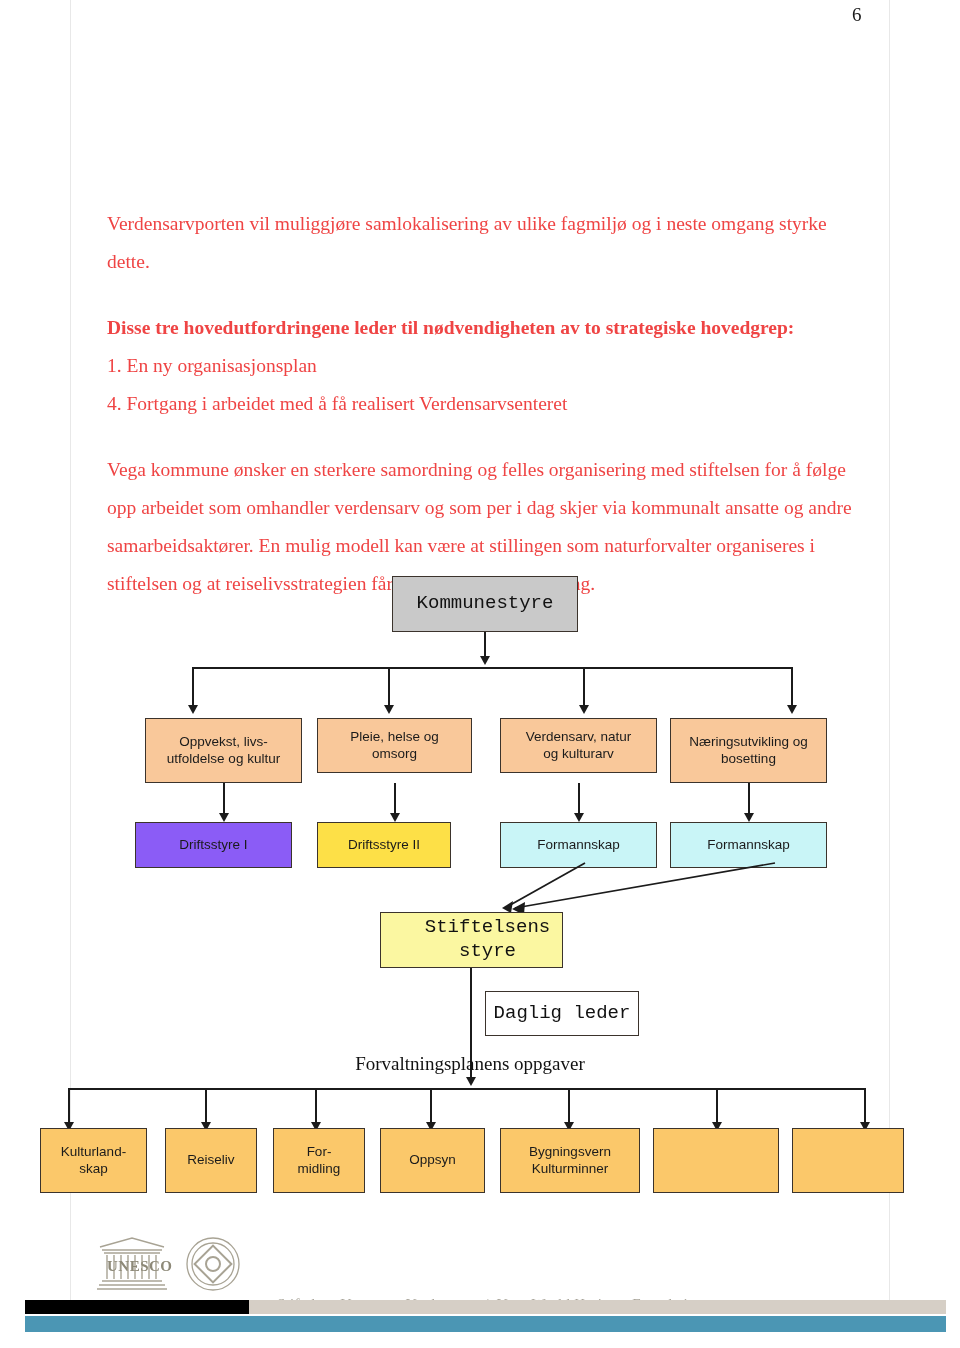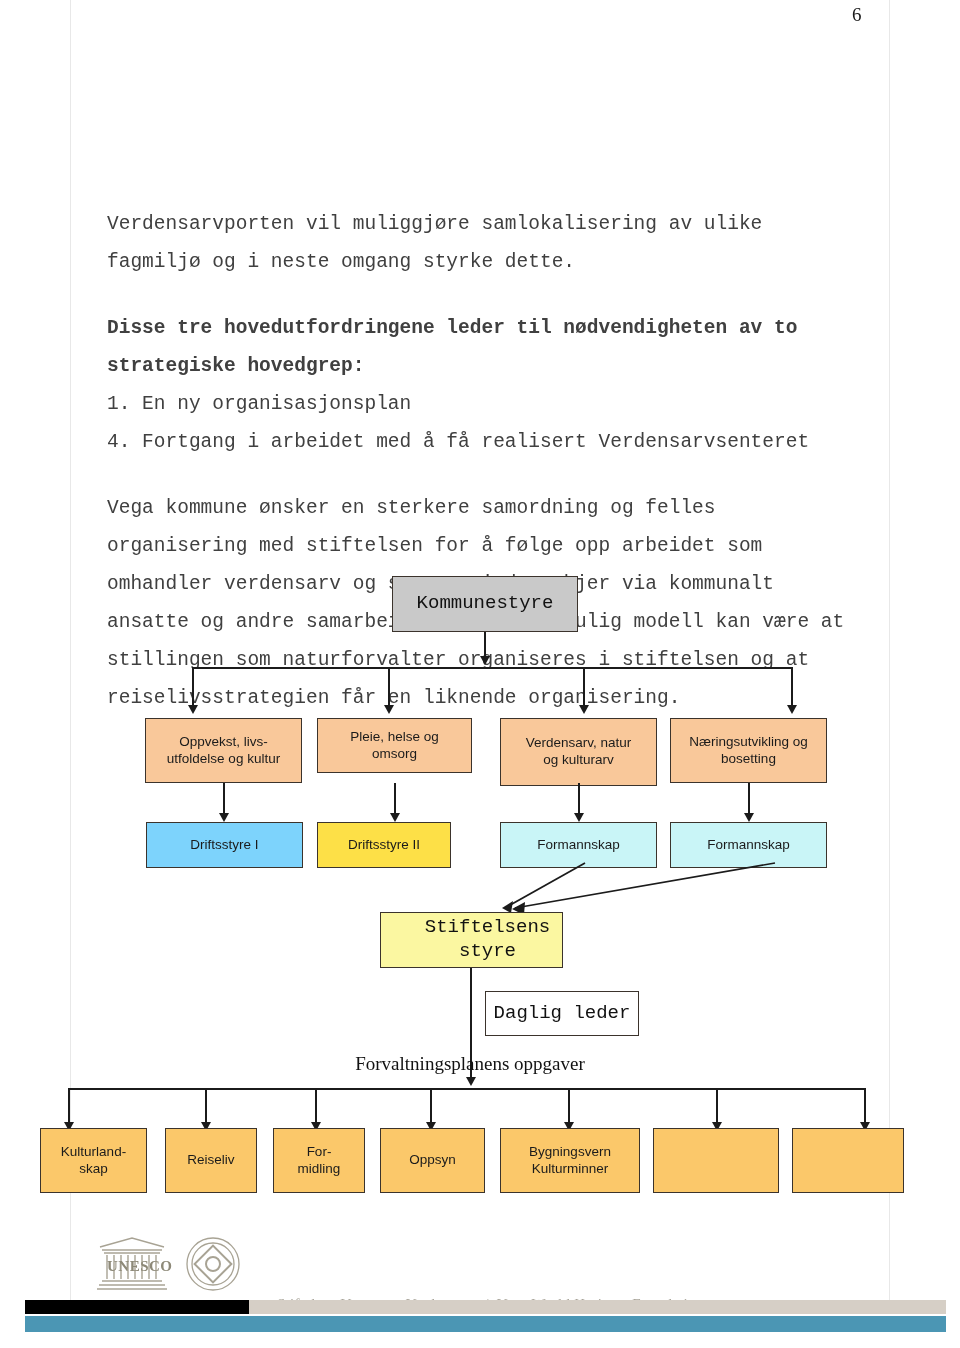--- a/index.html
+++ b/index.html
@@ -33,22 +33,21 @@
     text-align: left;
   }
 
   
   #body-text {
     position: absolute;
     left: 107px; top: 205px;
     width: 760px;
     font-size: 19.5px;
     line-height: 38px;
-    color: #404040;
-    font-family: Liberation Mono, monospace;
+    color: #ef4444;
   }
   #body-text p { margin: 0; }
   .p-gap { height: 28px; }
   .strong-line { font-weight: bold; }
   .list-line { }
 
   
   #org-chart {
     position: absolute;
     left: 0; top: 0;
@@ -164,37 +163,37 @@
   <div class="arrow-d" style="left:579px; top:705px;"></div>
   <div class="ln-v" style="left:791px; top:667px; height:42px;"></div>
   <div class="arrow-d" style="left:787px; top:705px;"></div>
 
   <div class="node node-sans" style="left:145px; top:718px; width:157px; height:65px; background:#f9c89a;">
     <span>Oppvekst, livs-<br>utfoldelse og kultur</span>
   </div>
   <div class="node node-sans" style="left:317px; top:718px; width:155px; height:55px; background:#f9c89a;align-items:center;">
     <span>Pleie, helse og<br>omsorg</span>
   </div>
-  <div class="node node-sans" style="left:500px; top:718px; width:157px; height:68px; background:#f9c89a;">
+  <div class="node node-sans" style="left:500px; top:718px; width:157px; height:55px; background:#f9c89a;">
     <span>Verdensarv, natur<br>og kulturarv</span>
   </div>
   <div class="node node-sans" style="left:670px; top:718px; width:157px; height:65px; background:#f9c89a;">
     <span>Næringsutvikling og<br>bosetting</span>
   </div>
 
   <div class="ln-v" style="left:223px; top:783px; height:34px;"></div>
   <div class="arrow-d" style="left:219px; top:813px;"></div>
   <div class="ln-v" style="left:394px; top:783px; height:34px;"></div>
   <div class="arrow-d" style="left:390px; top:813px;"></div>
   <div class="ln-v" style="left:578px; top:783px; height:34px;"></div>
   <div class="arrow-d" style="left:574px; top:813px;"></div>
   <div class="ln-v" style="left:748px; top:783px; height:34px;"></div>
   <div class="arrow-d" style="left:744px; top:813px;"></div>
 
-  <div class="node node-sans" style="left:146px; top:822px; width:157px; height:46px; background:#7dd3fc;">
+  <div class="node node-sans" style="left:135px; top:822px; width:157px; height:46px; background:#8b5cf6;">
     <span>Driftsstyre I</span>
   </div>
   <div class="node node-sans" style="left:317px; top:822px; width:134px; height:46px; background:#fde047;">
     <span>Driftsstyre II</span>
   </div>
   <div class="node node-sans" style="left:500px; top:822px; width:157px; height:46px; background:#c9f5f7;">
     <span>Formannskap</span>
   </div>
   <div class="node node-sans" style="left:670px; top:822px; width:157px; height:46px; background:#c9f5f7;">
     <span>Formannskap</span>

